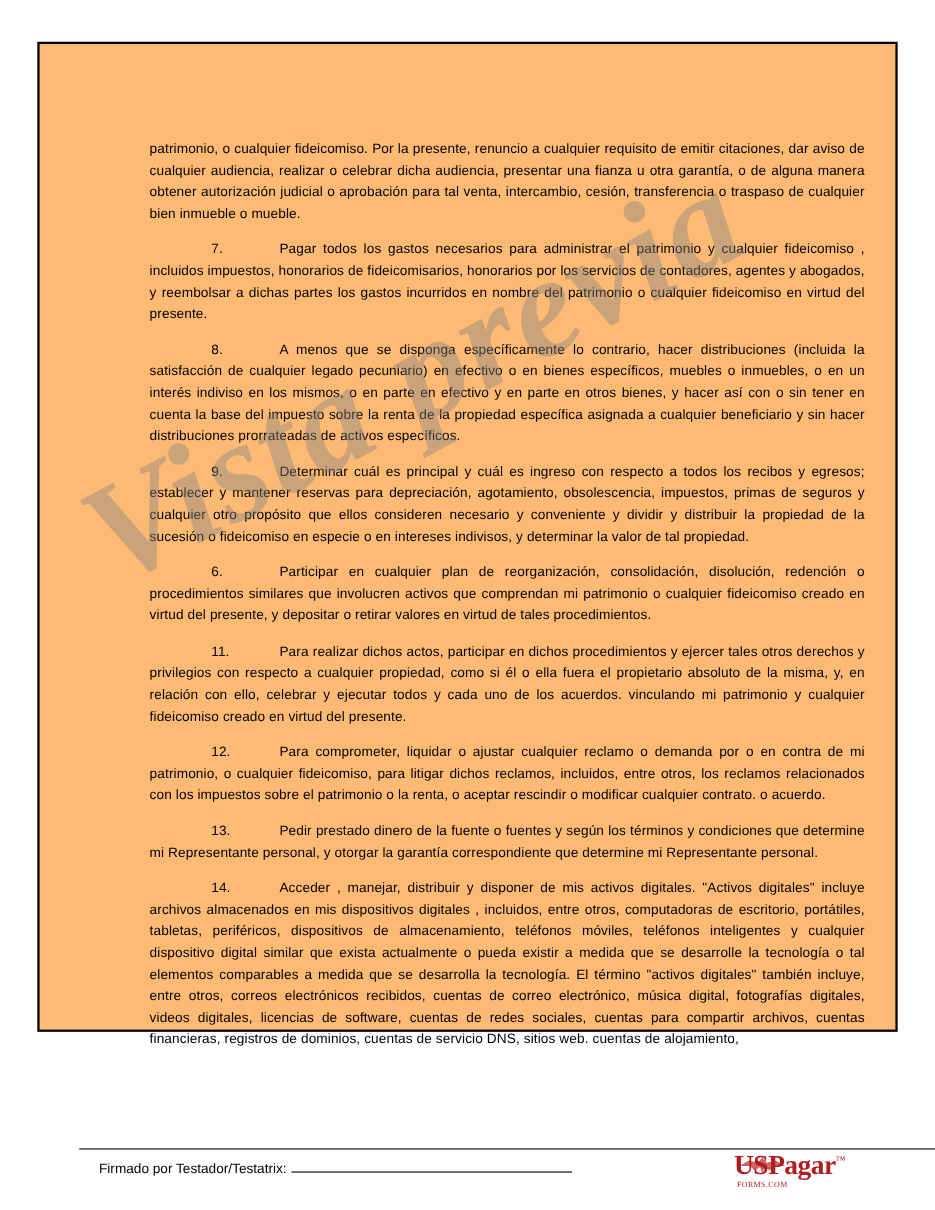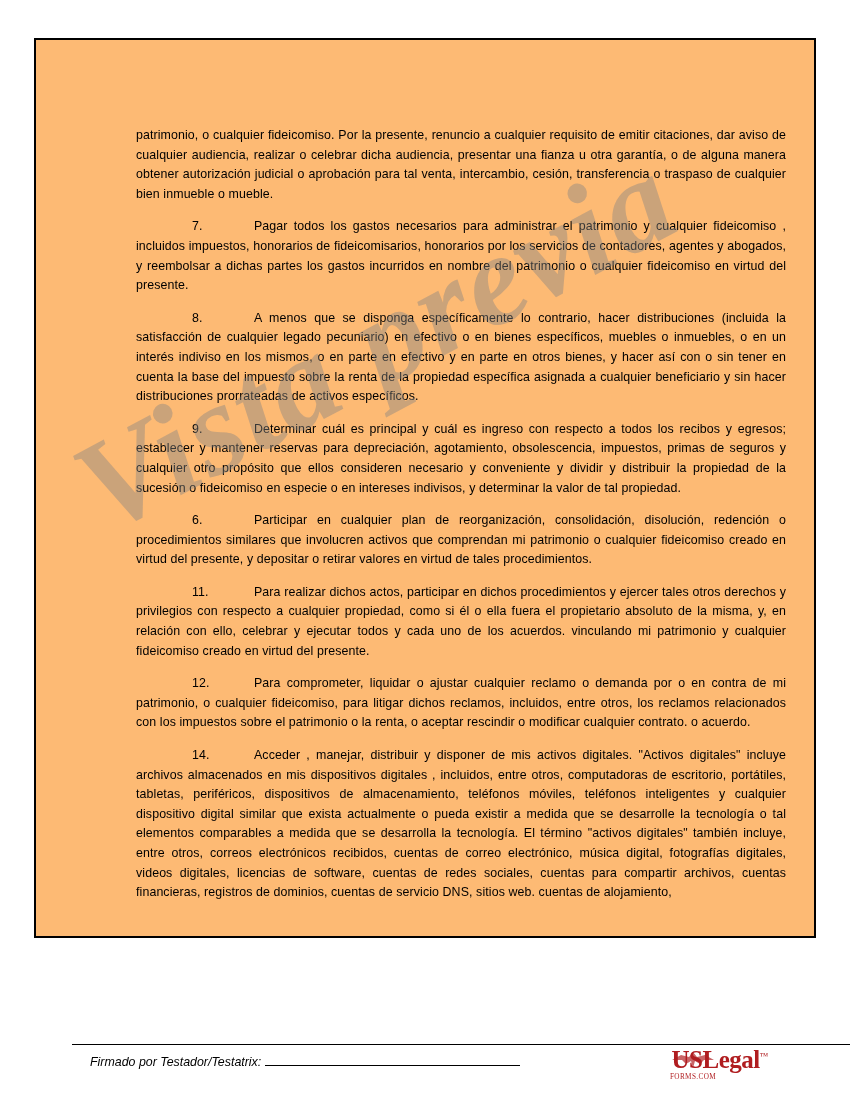--- a/index.html
+++ b/index.html
@@ -99,21 +99,20 @@
     height: 1px;
     background: #000000;
   }
   .footer-sign {
     position: absolute;
     left: 54px;
     top: 1013px;
     font-size: 12.4px;
     color: #000000;
     white-space: nowrap;
-    font-style: italic;
   }
   .footer-sign .rule {
     display: inline-block;
     width: 255px;
     border-bottom: 1px solid #000000;
     margin-left: 4px;
     height: 12px;
     vertical-align: baseline;
   }
 
@@ -185,31 +184,32 @@
       <p class="para"><span class="indent"></span><span class="num">8.</span><span>A menos que se disponga específicamente lo contrario, hacer distribuciones (incluida la satisfacción de cualquier legado pecuniario) en efectivo o en bienes específicos, muebles o inmuebles, o en un interés indiviso en los mismos, o en parte en efectivo y en parte en otros bienes, y hacer así con o sin tener en cuenta la base del impuesto sobre la renta de la propiedad específica asignada a cualquier beneficiario y sin hacer distribuciones prorrateadas de activos específicos.</span></p>
 
       <p class="para"><span class="indent"></span><span class="num">9.</span><span>Determinar cuál es principal y cuál es ingreso con respecto a todos los recibos y egresos; establecer y mantener reservas para depreciación, agotamiento, obsolescencia, impuestos, primas de seguros y cualquier otro propósito que ellos consideren necesario y conveniente y dividir y distribuir la propiedad de la sucesión o fideicomiso en especie o en intereses indivisos, y determinar la valor de tal propiedad.</span></p>
 
       <p class="para"><span class="indent"></span><span class="num">6.</span><span>Participar en cualquier plan de reorganización, consolidación, disolución, redención o procedimientos similares que involucren activos que comprendan mi patrimonio o cualquier fideicomiso creado en virtud del presente, y depositar o retirar valores en virtud de tales procedimientos.</span></p>
 
       <p class="para"><span class="indent"></span><span class="num">11.</span><span>Para realizar dichos actos, participar en dichos procedimientos y ejercer tales otros derechos y privilegios con respecto a cualquier propiedad, como si él o ella fuera el propietario absoluto de la misma, y, en relación con ello, celebrar y ejecutar todos y cada uno de los acuerdos. vinculando mi patrimonio y cualquier fideicomiso creado en virtud del presente.</span></p>
 
       <p class="para"><span class="indent"></span><span class="num">12.</span><span>Para comprometer, liquidar o ajustar cualquier reclamo o demanda por o en contra de mi patrimonio, o cualquier fideicomiso, para litigar dichos reclamos, incluidos, entre otros, los reclamos relacionados con los impuestos sobre el patrimonio o la renta, o aceptar rescindir o modificar cualquier contrato. o acuerdo.</span></p>
 
+      <p class="para"><span class="indent"></span><span class="num">13.</span><span>Pedir prestado dinero de la fuente o fuentes y según los términos y condiciones que determine mi Representante personal, y otorgar la garantía correspondiente que determine mi Representante personal.</span></p>
 
       <p class="para"><span class="indent"></span><span class="num">14.</span><span>Acceder , manejar, distribuir y disponer de mis activos digitales. "Activos digitales" incluye archivos almacenados en mis dispositivos digitales , incluidos, entre otros, computadoras de escritorio, portátiles, tabletas, periféricos, dispositivos de almacenamiento, teléfonos móviles, teléfonos inteligentes y cualquier dispositivo digital similar que exista actualmente o pueda existir a medida que se desarrolle la tecnología o tal elementos comparables a medida que se desarrolla la tecnología. El término "activos digitales" también incluye, entre otros, correos electrónicos recibidos, cuentas de correo electrónico, música digital, fotografías digitales, videos digitales, licencias de software, cuentas de redes sociales, cuentas para compartir archivos, cuentas financieras, registros de dominios, cuentas de servicio DNS, sitios web. cuentas de alojamiento,</span></p>
 
     </div>
 
     <div class="footer-line"></div>
 
     <div class="footer-sign"><span>Firmado por Testador/Testatrix:</span><span class="rule"></span></div>
 
     <div class="logo">
-      <div class="logo-wordmark"><span class="us">US</span><span class="legal">Legal</span><span class="tm">™</span></div>
+      <div class="logo-wordmark"><span class="us">US</span><span class="legal">Pagar</span><span class="tm">™</span></div>
       <svg class="logo-eagle" viewBox="0 0 46 24" xmlns="http://www.w3.org/2000/svg">
         <path d="M23 4 L27 9 L35 7 L44 12 L34 12 L30 16 L25 13 L23 20 L21 13 L16 16 L12 12 L2 12 L11 7 L19 9 Z" fill="#b01d20" opacity="0.8"></path>
       </svg>
       <div class="logo-sub">FORMS.COM</div>
     </div>
 
   </div>
 
   <div class="watermark">
     <div class="watermark-text">Vista previa</div>

